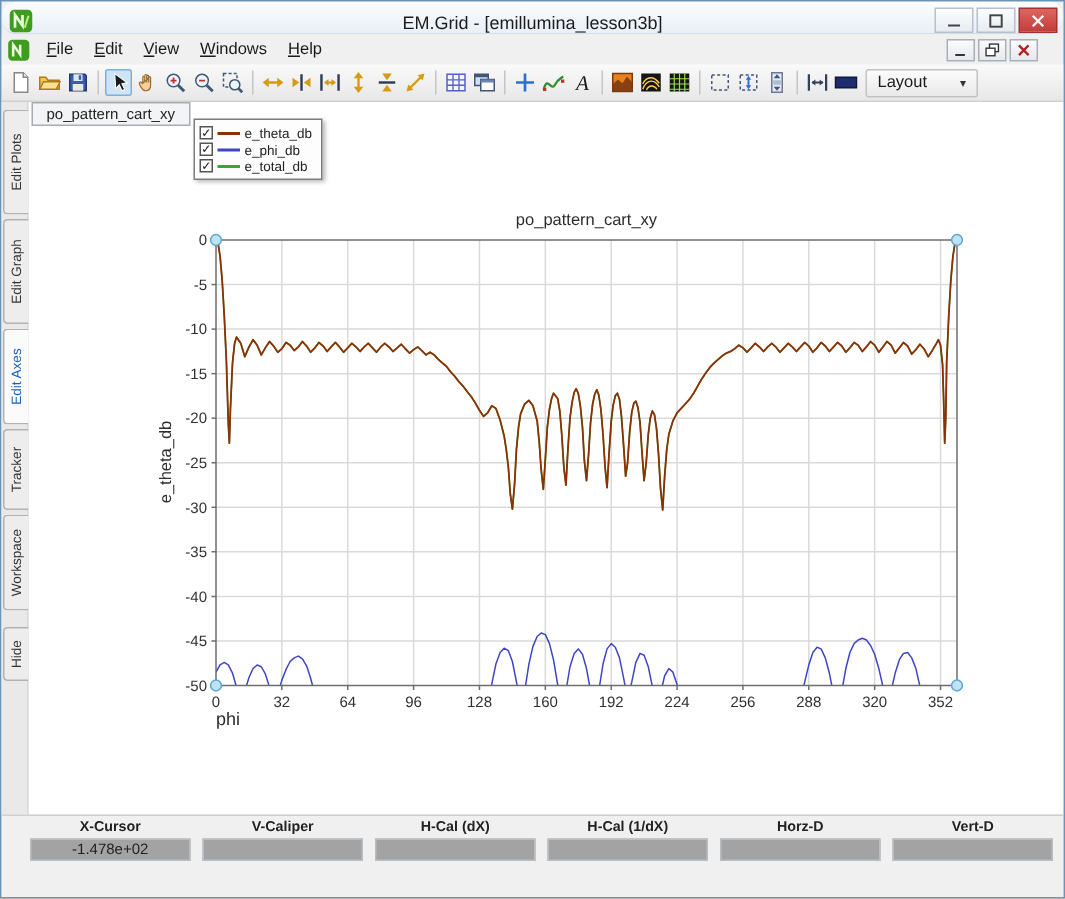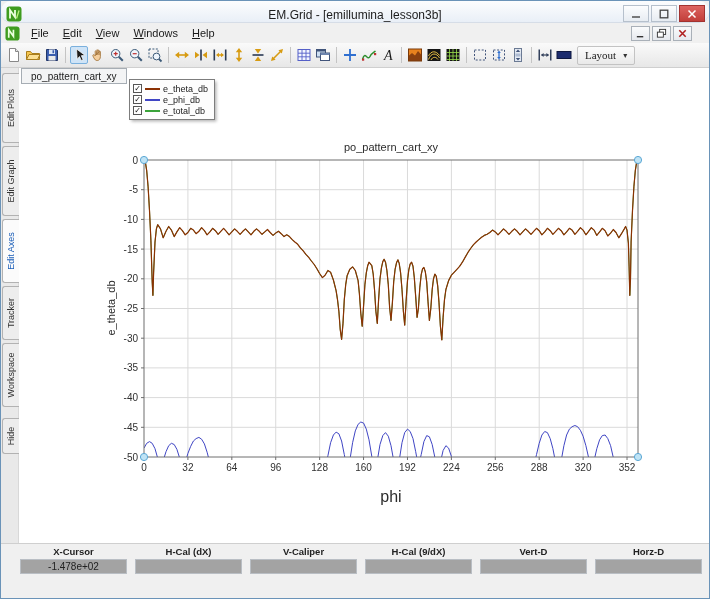--- a/index.html
+++ b/index.html
@@ -19,36 +19,36 @@
   .menu-items{display:flex;align-items:center;height:100%;}
   .menu-item{padding:0 7px;font-size:11px;line-height:20px;color:#1a1a1a;}
   .menu-item u{text-decoration:underline;}
   .mdi-controls{margin-left:auto;margin-right:5px;display:flex;gap:2px;}
   .mdi-btn{width:19px;height:15px;border:1px solid #a9b0b8;background:linear-gradient(#fafbfc,#e6e9ee);display:flex;align-items:center;justify-content:center;}
   
   .toolbar{position:absolute;left:0;top:42px;right:0;height:25px;background:linear-gradient(#fafafa,#e7e7e7);border-bottom:1px solid #cfcfcf;display:flex;align-items:center;padding:0 4px;gap:1px;}
   .tbicon{width:18px;height:18px;display:inline-flex;align-items:center;justify-content:center;border:1px solid transparent;border-radius:2px;}
   .tb-selected{background:#cfe4f7;border-color:#7ab0dd;}
   .tb-sep{width:1px;height:16px;background:#c4c4c4;margin:0 3px;}
-  .layout-btn{display:inline-flex;align-items:center;gap:7px;height:19px;padding:0 7px;margin-left:3px;font-size:11px;color:#1a1a1a;border:1px solid #c3c3c3;border-radius:2px;background:linear-gradient(#fcfcfc,#e9e9e9);font-family:Liberation Serif, serif;}
+  .layout-btn{display:inline-flex;align-items:center;gap:22px;height:19px;padding:0 7px;margin-left:3px;font-size:11px;color:#1a1a1a;border:1px solid #c3c3c3;border-radius:2px;background:linear-gradient(#fcfcfc,#e9e9e9);}
   .chev{font-size:8px;color:#333;}
   
   .main{position:absolute;left:0;top:67px;width:708px;height:475px;background:#ffffff;}
   .sidebar{position:absolute;left:0;top:0;bottom:0;width:18px;background:#e9e9e9;border-right:1px solid #d8d8d8;padding-top:5px;display:flex;flex-direction:column;gap:3px;}
   .side-tab{width:17px;margin-left:1px;background:#ededed;border:1px solid #b2b2b2;border-right:none;border-radius:3px 0 0 3px;position:relative;}
   .side-tab.sel{background:#fbfbfb;}
   .side-tab span{position:absolute;top:50%;left:50%;transform:translate(-50%,-50%) rotate(-90deg);white-space:nowrap;font-size:9px;color:#333;}
   .side-tab.sel span{color:#1b5eb8;}
   .plot-tab{position:absolute;left:20px;top:0;height:16px;padding:0 9px;background:#f3f4f5;border:1px solid #a6adb4;display:flex;align-items:center;}
   .plot-tab span{font-size:10px;color:#222;}
   .chart-title{position:absolute;left:143px;top:73px;width:494px;text-align:center;font-size:11px;color:#2c2c2c;}
   .chart-wrap{position:absolute;left:95px;top:86px;width:560px;height:335px;}
   svg{font-family:"Liberation Sans",sans-serif;}
   .ylabel{position:absolute;left:110px;top:240px;transform:translate(-50%,-50%) rotate(-90deg);font-size:11px;color:#2c2c2c;white-space:nowrap;}
-  .xlabel{position:absolute;left:143px;top:404px;width:494px;text-align:center;font-size:16px;color:#2c2c2c;margin-top:16px;}
+  .xlabel{position:absolute;left:143px;top:404px;width:494px;font-size:12px;color:#2c2c2c;}
   .legend{position:absolute;left:128px;top:11px;background:#fdfdfd;border:1px solid #7d7d7d;box-shadow:1.5px 1.5px 3px rgba(0,0,0,.3);padding:3px 6px 3px 3px;}
   .legend-row{display:flex;align-items:center;height:11px;gap:3px;}
   .legend-check{width:9px;height:9px;border:1px solid #555;background:#fff;font-size:8px;line-height:7px;text-align:center;color:#111;}
   .legend-swatch{width:15px;height:2px;display:inline-block;}
   .legend-label{font-size:9px;color:#222;}
   
   .statusbar{position:absolute;left:0;right:0;bottom:22px;height:33px;background:#f0f0f0;border-top:1px solid #cfcfcf;}
   .status-cols{display:flex;height:100%;padding:1px 3px 0 15px;}
   .status-col{flex:1;display:flex;flex-direction:column;}
   .status-head{height:14px;line-height:14px;text-align:center;font-size:9.5px;font-weight:bold;color:#222;}
@@ -439,35 +439,35 @@
       </div>
   </div>
 
   <div class="statusbar">
     <div id="status-cols" class="status-cols">
         <div class="status-col">
           <div class="status-head">X-Cursor</div>
           <div class="status-val">-1.478e+02</div>
         </div>
         <div class="status-col">
+          <div class="status-head">V-Caliper</div>
+          <div class="status-val"></div>
+        </div>
+        <div class="status-col">
           <div class="status-head">H-Cal (dX)</div>
           <div class="status-val"></div>
         </div>
         <div class="status-col">
-          <div class="status-head">V-Caliper</div>
+          <div class="status-head">H-Cal (1/dX)</div>
           <div class="status-val"></div>
         </div>
         <div class="status-col">
-          <div class="status-head">H-Cal (9/dX)</div>
+          <div class="status-head">Horz-D</div>
           <div class="status-val"></div>
         </div>
         <div class="status-col">
           <div class="status-head">Vert-D</div>
-          <div class="status-val"></div>
-        </div>
-        <div class="status-col">
-          <div class="status-head">Horz-D</div>
           <div class="status-val"></div>
         </div>
       </div>
   </div>
   <div class="bottom-strip"></div>
 </div>
 
 </body></html>

